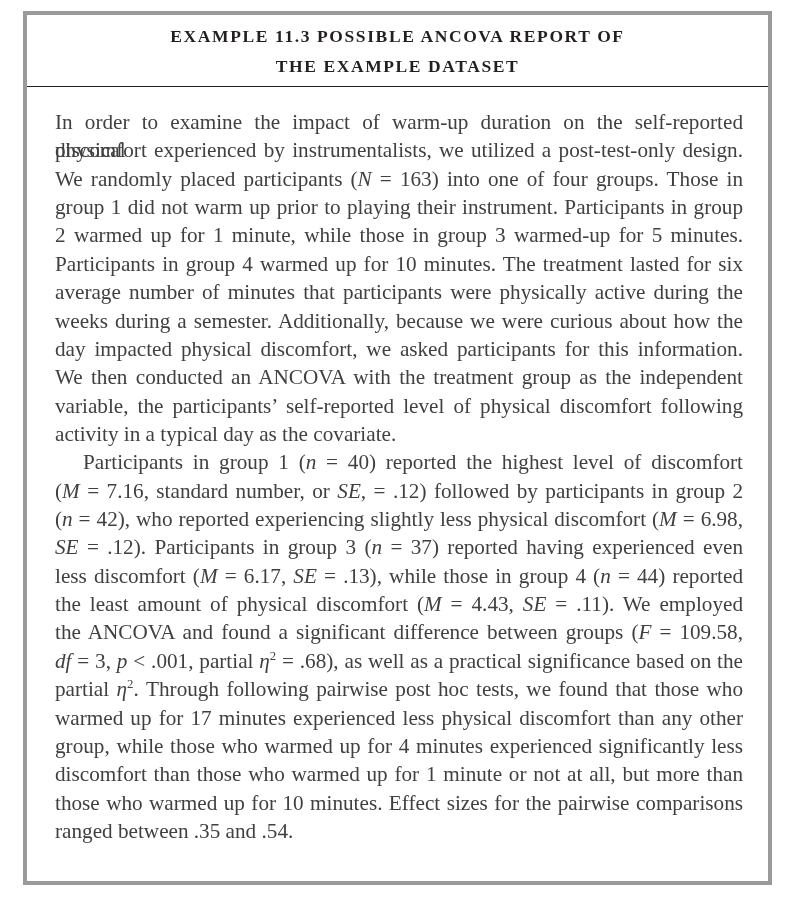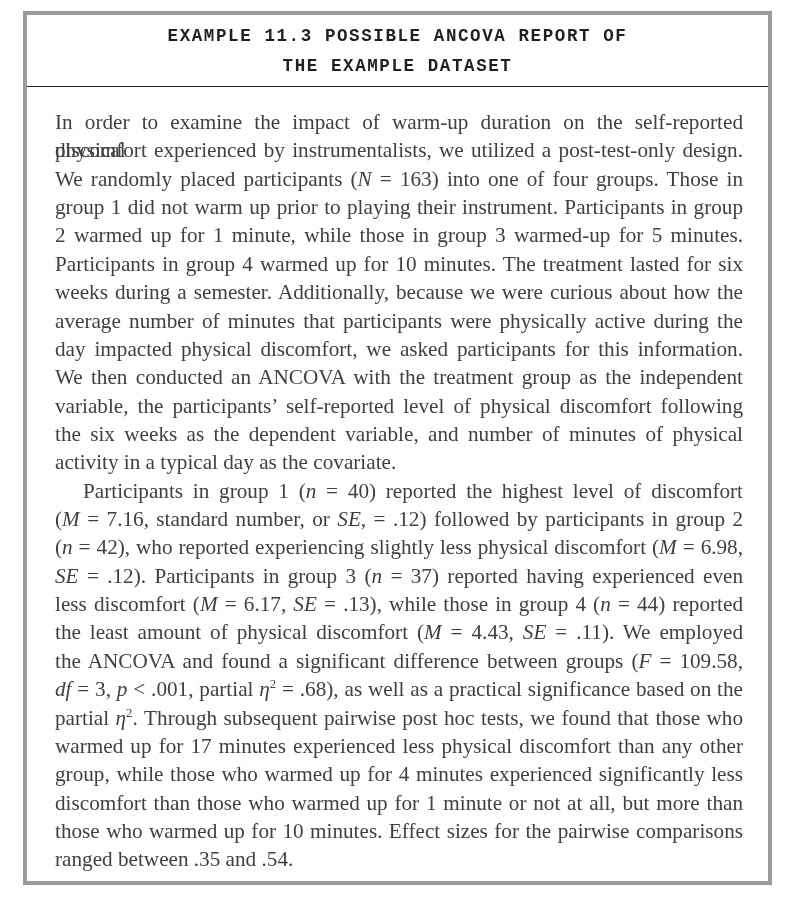--- a/index.html
+++ b/index.html
@@ -23,21 +23,21 @@
     background: #ffffff;
   }
   .header {
     position: absolute;
     left: 0;
     top: 0;
     width: 741px;
     height: 71px;
     border-bottom: 1.5px solid #231f20;
     text-align: center;
-    font-family: Liberation Mono, monospace;
+    font-family: Liberation Serif, serif;
     font-weight: bold;
     color: #231f20;
     font-size: 17.5px;
     letter-spacing: 1.6px;
   }
   .header .hline {
     position: absolute;
     left: 0;
     width: 100%;
     line-height: 30px;
@@ -102,36 +102,33 @@
         <div class="line">
           <span class="line-inner"><span>group 1 did not warm up prior to playing their instrument. Participants in group</span></span>
         </div>
         <div class="line">
           <span class="line-inner"><span>2 warmed up for 1 minute, while those in group 3 warmed-up for 5 minutes.</span></span>
         </div>
         <div class="line">
           <span class="line-inner"><span>Participants in group 4 warmed up for 10 minutes. The treatment lasted for six</span></span>
         </div>
         <div class="line">
-          <span class="line-inner"><span>weeks during a semester. Additionally, because we were curious about how the</span></span>
+          <span class="line-inner"><span>average number of minutes that participants were physically active during the</span></span>
         </div>
         <div class="line">
-          <span class="line-inner"><span>average number of minutes that participants were physically active during the</span></span>
+          <span class="line-inner"><span>weeks during a semester. Additionally, because we were curious about how the</span></span>
         </div>
         <div class="line">
           <span class="line-inner"><span>day impacted physical discomfort, we asked participants for this information.</span></span>
         </div>
         <div class="line">
           <span class="line-inner"><span>We then conducted an ANCOVA with the treatment group as the independent</span></span>
         </div>
         <div class="line">
           <span class="line-inner"><span>variable, the participants’ self-reported level of physical discomfort following</span></span>
-        </div>
-        <div class="line">
-          <span class="line-inner"><span>the six weeks as the dependent variable, and number of minutes of physical</span></span>
         </div>
         <div class="line last">
           <span class="line-inner"><span>activity in a typical day as the covariate.</span></span>
         </div>
       </div>
       <div>
         <div class="line indent">
           <span class="line-inner"><span>Participants in group 1 (</span><i>n</i><span> = 40) reported the highest level of discomfort</span></span>
         </div>
         <div class="line">
@@ -149,21 +146,21 @@
         <div class="line">
           <span class="line-inner"><span>the least amount of physical discomfort (</span><i>M</i><span> = 4.43, </span><i>SE</i><span> = .11). We employed</span></span>
         </div>
         <div class="line">
           <span class="line-inner"><span>the ANCOVA and found a significant difference between groups (</span><i>F</i><span> = 109.58,</span></span>
         </div>
         <div class="line">
           <span class="line-inner"><i>df</i><span> = 3, </span><i>p</i><span> &lt; .001, partial </span><i>η</i><sup>2</sup><span> = .68), as well as a practical significance based on the</span></span>
         </div>
         <div class="line">
-          <span class="line-inner"><span>partial </span><i>η</i><sup>2</sup><span>. Through subsequent pairwise post hoc tests, we found that those who</span></span>
+          <span class="line-inner"><span>partial </span><i>η</i><sup>2</sup><span>. Through following pairwise post hoc tests, we found that those who</span></span>
         </div>
         <div class="line">
           <span class="line-inner"><span>warmed up for 17 minutes experienced less physical discomfort than any other</span></span>
         </div>
         <div class="line">
           <span class="line-inner"><span>group, while those who warmed up for 4 minutes experienced significantly less</span></span>
         </div>
         <div class="line">
           <span class="line-inner"><span>discomfort than those who warmed up for 1 minute or not at all, but more than</span></span>
         </div>

